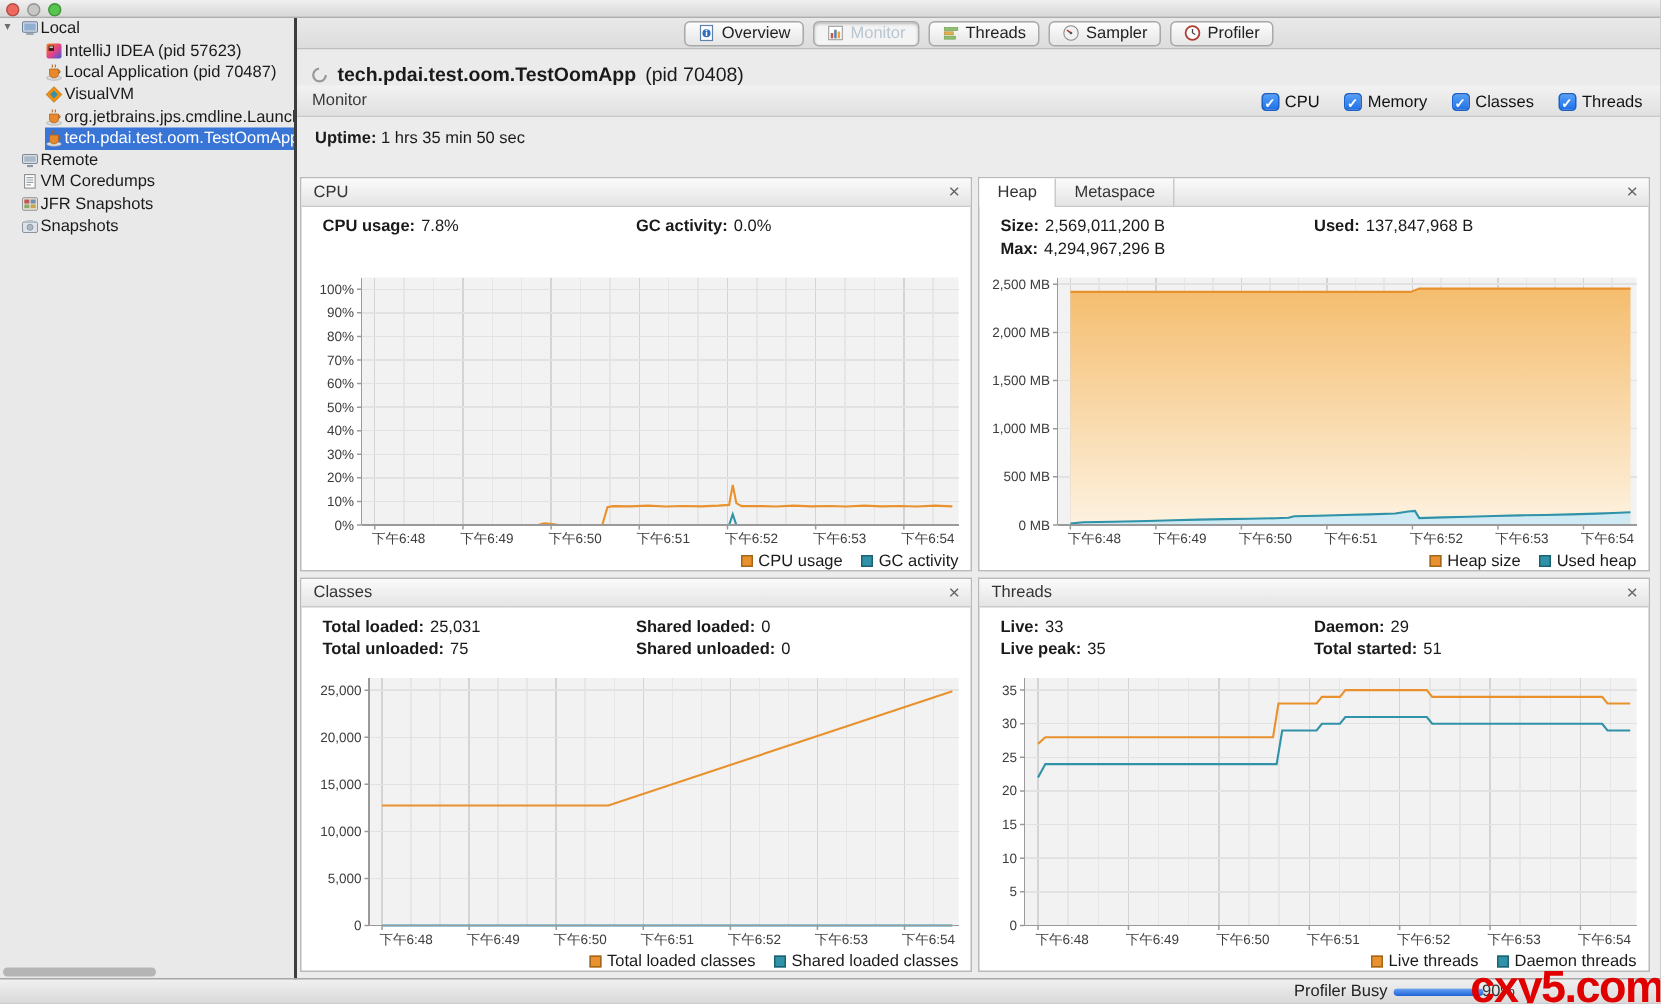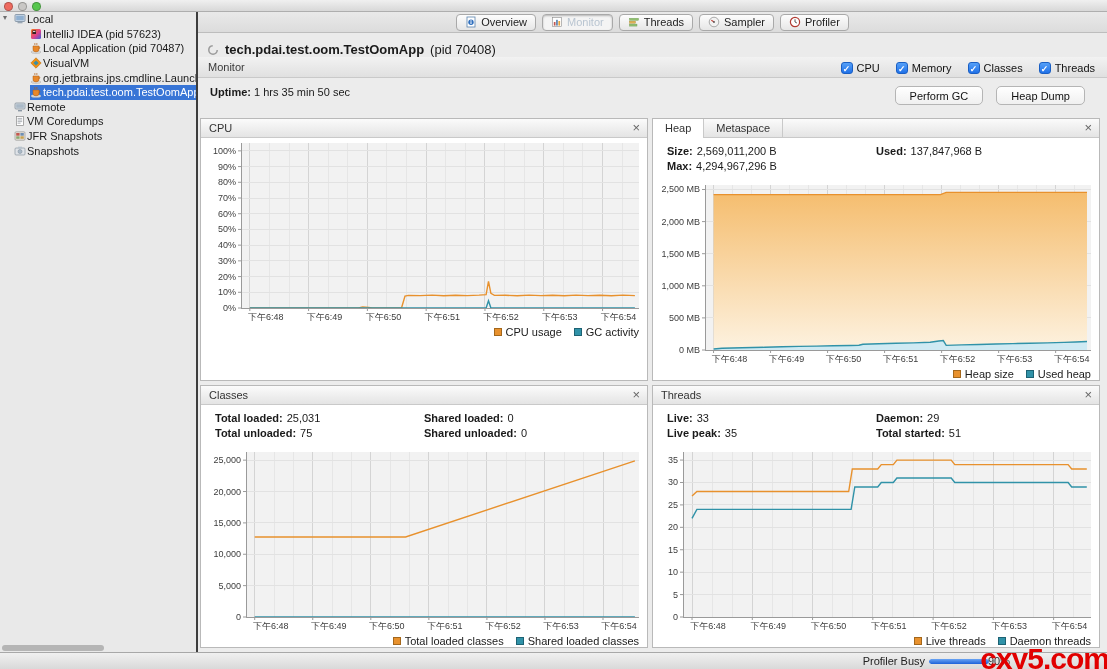--- a/index.html
+++ b/index.html
@@ -333,30 +333,34 @@
           <span class="cb-box">✓</span>
           <span>Threads</span>
         </label>
       </div>
   </div>
 
   <div class="uptime">
     <b>Uptime:</b>
     <span>1 hrs 35 min 50 sec</span>
   </div>
-  <div class="action-buttons">
-    <button class="mac-btn">Perform GC</button>
-    <button class="mac-btn">Heap Dump</button>
-  </div>
 
   <div class="panel" id="panel-cpu">
     <div class="panel-header">
       <span>CPU</span>
       <span class="panel-close">×</span>
     </div>
+    <div class="panel-stats" id="stats-cpu">
+        <div>
+          <div class="stat-line"><span class="stat-label">CPU usage:</span><span class="stat-value">7.8%</span></div>
+        </div>
+        <div>
+          <div class="stat-line"><span class="stat-label">GC activity:</span><span class="stat-value">0.0%</span></div>
+        </div>
+      </div>
     <svg class="chart" id="chart-cpu" viewBox="0 0 446 186">
         <defs>
           <linearGradient id="grad-cpu" x1="0" y1="0" x2="0" y2="1">
             <stop offset="0" stop-color="#f5bd6e"></stop>
             <stop offset="1" stop-color="#fdf2e0"></stop>
           </linearGradient>
         </defs>
         <rect x="40" y="5" width="398" height="165" fill="#f2f2f2"></rect>
         <line x1="48.81831610044313" y1="5" x2="48.81831610044313" y2="170" stroke="#d4d4d4" stroke-width="1" shape-rendering="crispEdges"></line>
         <line x1="68.41457410142786" y1="5" x2="68.41457410142786" y2="170" stroke="#e6e6e6" stroke-width="1" shape-rendering="crispEdges"></line>

